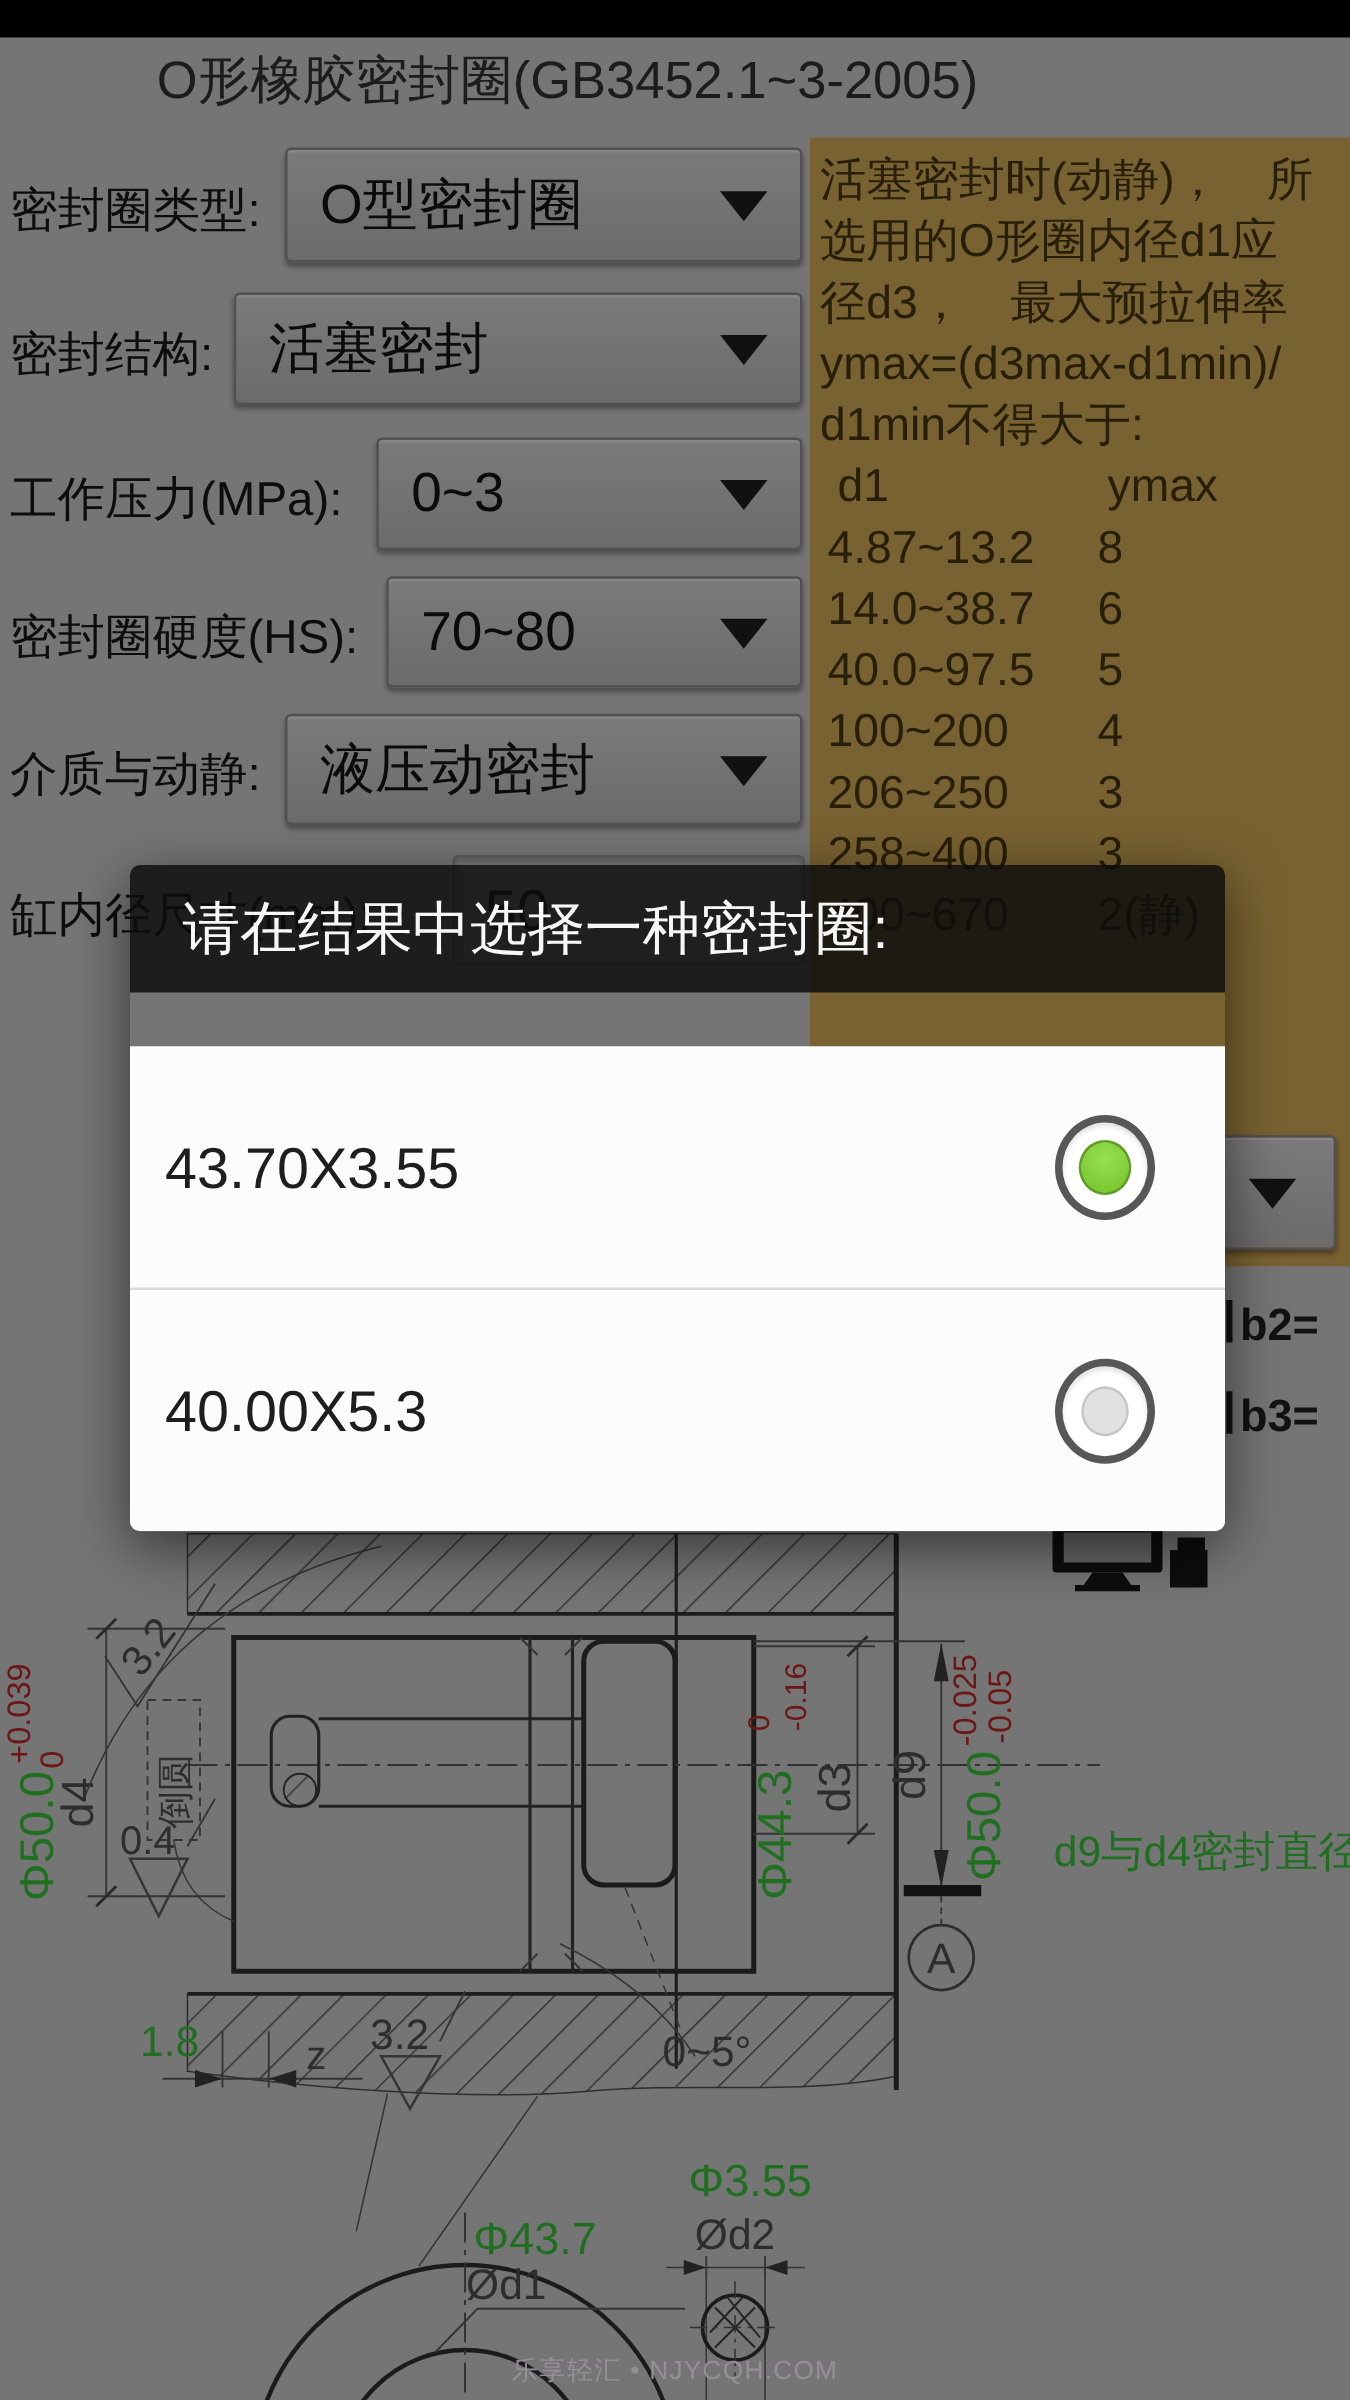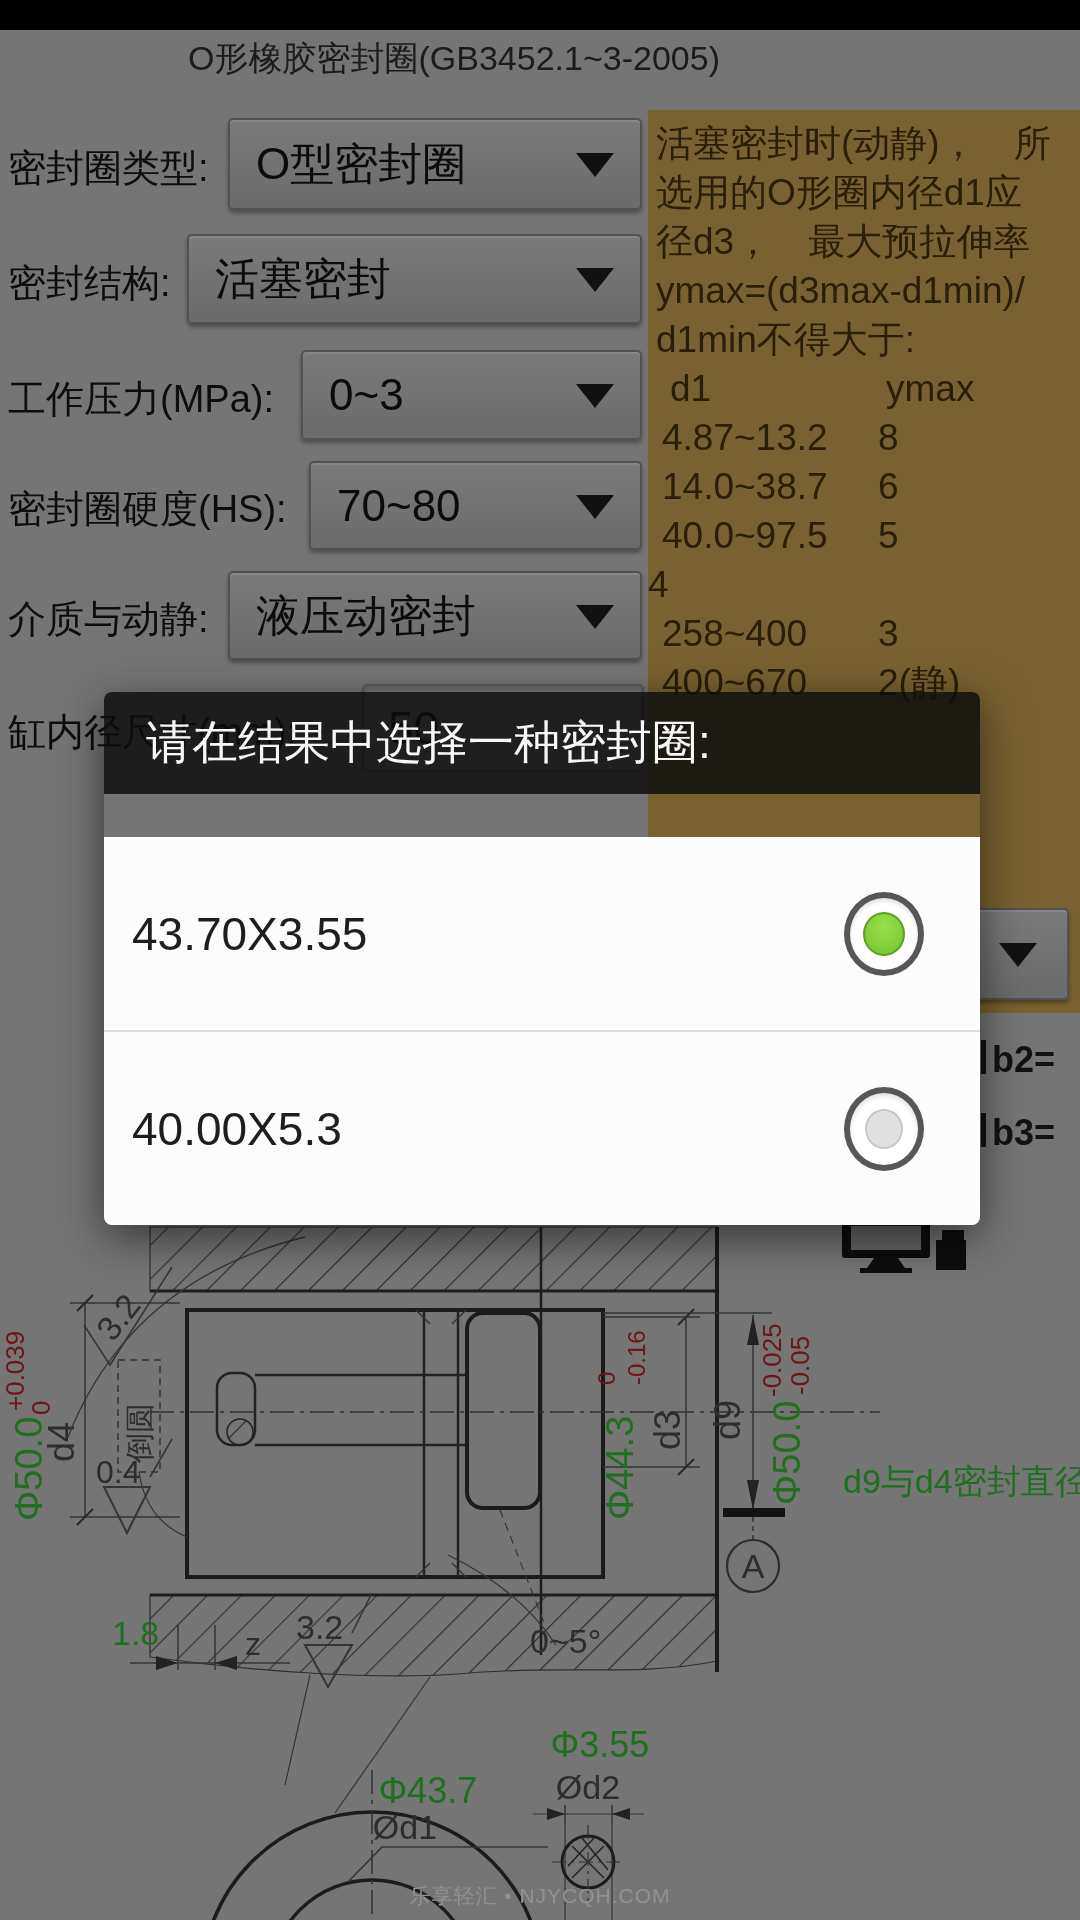--- a/index.html
+++ b/index.html
@@ -2,21 +2,21 @@
 <html><head>
 <meta charset="utf-8">
 <style>
   html,body{margin:0;padding:0;background:#555;}
   .screen{position:relative;width:1080px;height:1920px;background:#bdbdbd;overflow:hidden;
           font-family:"Liberation Sans","DejaVu Sans",sans-serif;}
   .abs{position:absolute;}
 
   
   .statusbar{left:0;top:0;width:1080px;height:30px;background:#000;}
-  .apptitle{left:0;top:36px;width:908px;text-align:center;font-size:34px;color:#2e2e2e;}
+  .apptitle{left:0;top:36px;width:908px;text-align:center;font-size:42px;color:#2e2e2e;}
 
   .flabel{font-size:38px;color:#161616;white-space:nowrap;}
   .spinner{background:linear-gradient(#c6c6c6,#adadad);border:2px solid #838383;border-radius:5px;
            box-shadow:0 3px 4px rgba(0,0,0,0.35), inset 0 2px 0 rgba(255,255,255,0.35);}
   .spinner .val{position:absolute;left:26px;top:50%;transform:translateY(-50%);
                 font-size:44px;color:#121212;white-space:nowrap;}
   .tri{position:absolute;right:26px;top:50%;margin-top:-11px;width:0;height:0;
        border-left:19px solid transparent;border-right:19px solid transparent;
        border-top:24px solid #1c1c1c;}
   .edit{background:#cfcfcf;border:2px solid #949494;border-radius:5px;
@@ -117,21 +117,26 @@
         </div>
       <div class="trow">
           <span class="tc1">14.0~38.7</span>
           <span class="tc2">6</span>
         </div>
       <div class="trow">
           <span class="tc1">40.0~97.5</span>
           <span class="tc2">5</span>
         </div>
       <div class="trow">
+          <span class="tc1">100~200</span>
           <span class="tc2">4</span>
+        </div>
+      <div class="trow">
+          <span class="tc1">206~250</span>
+          <span class="tc2">3</span>
         </div>
       <div class="trow">
           <span class="tc1">258~400</span>
           <span class="tc2">3</span>
         </div>
       <div class="trow">
           <span class="tc1">400~670</span>
           <span class="tc2">2(静)</span>
         </div>
     </div>

